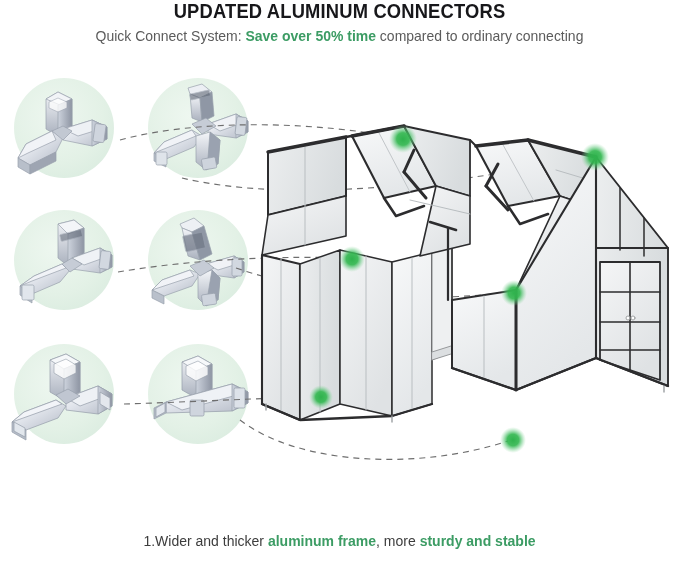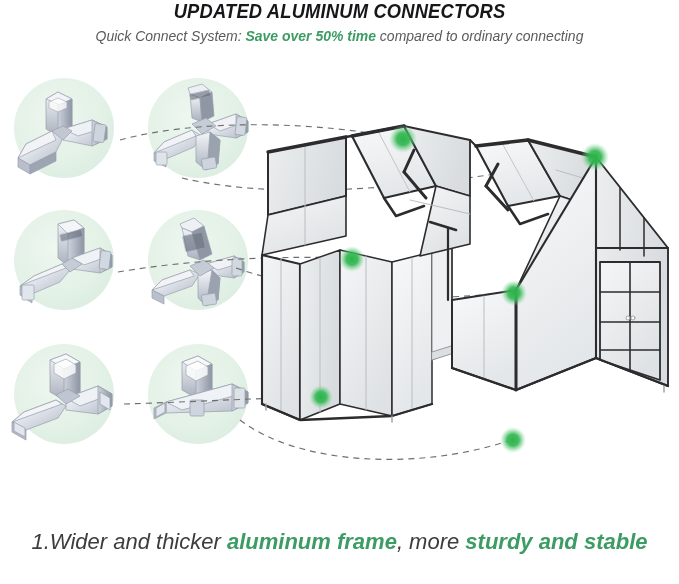--- a/index.html
+++ b/index.html
@@ -1,40 +1,40 @@
 <!DOCTYPE html>
 <html><head>
 <meta charset="utf-8">
 <style>
   * { margin:0; padding:0; box-sizing:border-box; }
   html,body { width:679px; height:584px; background:#ffffff; overflow:hidden; }
   body { font-family:"Liberation Sans", sans-serif; position:relative; }
 
-  #stage { position:relative; width:679px; height:468px; background:#fff;font-style:italic; }
+  #stage { position:relative; width:679px; height:468px; background:#fff; }
 
   
   .title {
     position:absolute; top:0px; left:0; width:679px;
     text-align:center; font-size:19.5px; font-weight:bold;
     letter-spacing:0.2px; color:#17171a;
     transform:scaleX(0.94); transform-origin:center top;
     white-space:nowrap; line-height:22px;
   }
   .subtitle {
     position:absolute; top:26px; left:0; width:679px;
     text-align:center; font-size:14.2px; color:#5b5b5b;
     white-space:nowrap; line-height:20px; transform:scaleX(0.985);
     transform-origin:center top;
   }
   .subtitle .hl { color:#3c9c64; font-weight:bold; }
 
   
   .caption { position:absolute; left:0; width:679px; text-align:center;
              color:#3d3d3d; white-space:nowrap; }
-  .cap1 { top:529px; font-size:22px; line-height:25px; }
+  .cap1 { top:529px; font-size:14px; line-height:25px; }
   .cap2 { top:555px; font-size:20.5px; line-height:25px; }
   .caption .hl { color:#3c9c64; font-weight:bold; }
 
   
   .thumb { position:absolute; width:120px; height:108px; }
   .thumb .disc {
     position:absolute; left:8px; top:4px; width:100px; height:100px;
     border-radius:50%;
     background:radial-gradient(circle at 42% 38%, #eef7f0 0%, #e3f1e6 55%, #dcedE1 78%, rgba(229,243,233,0.25) 100%);
   }

